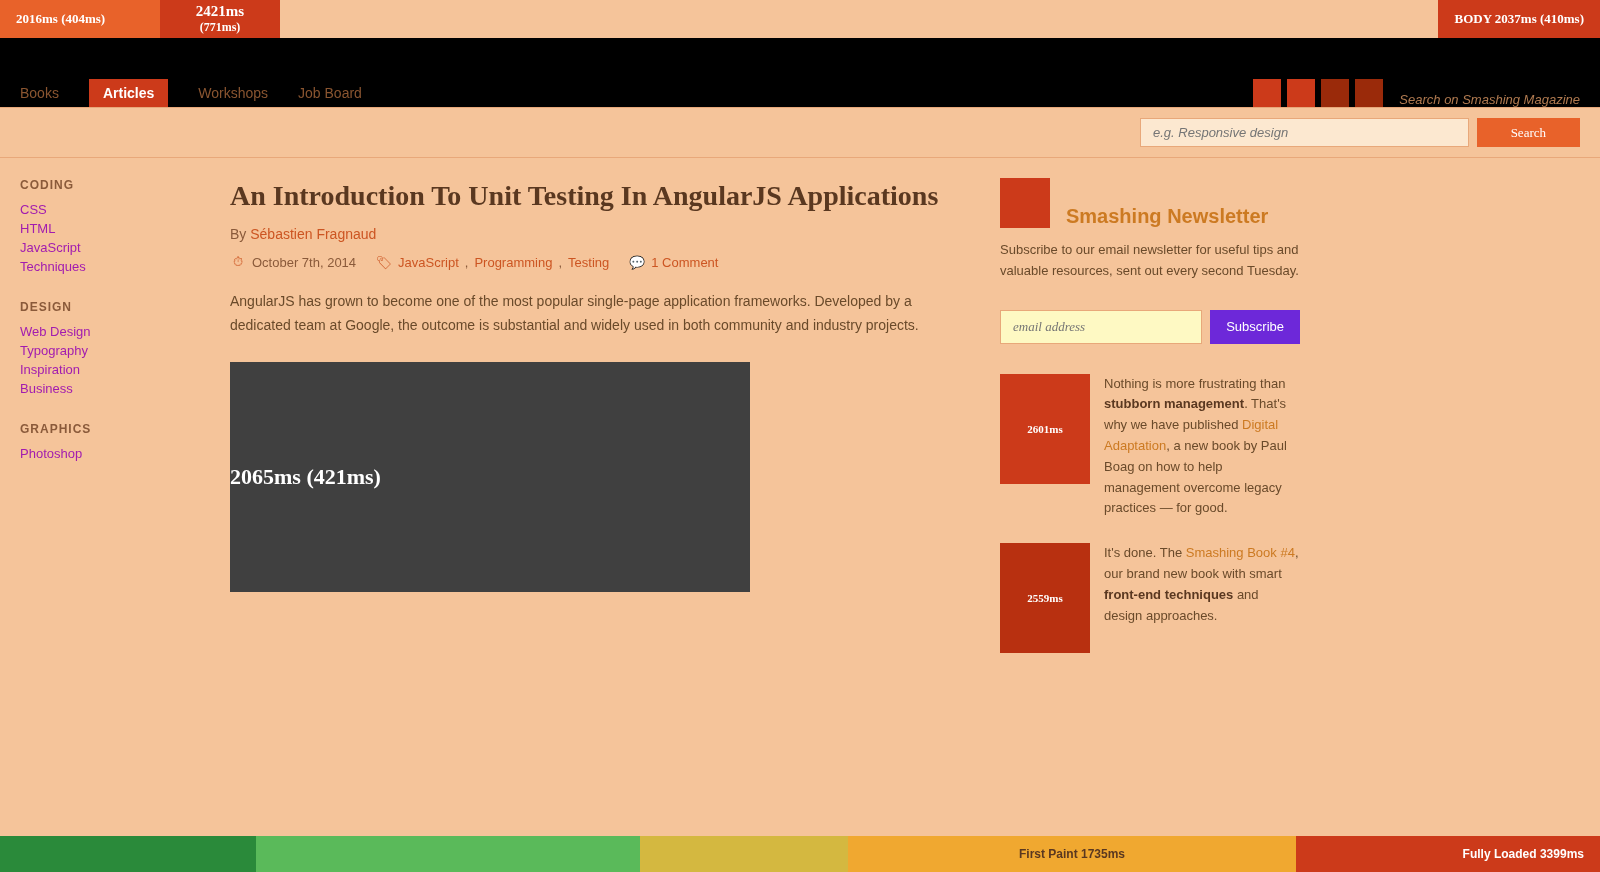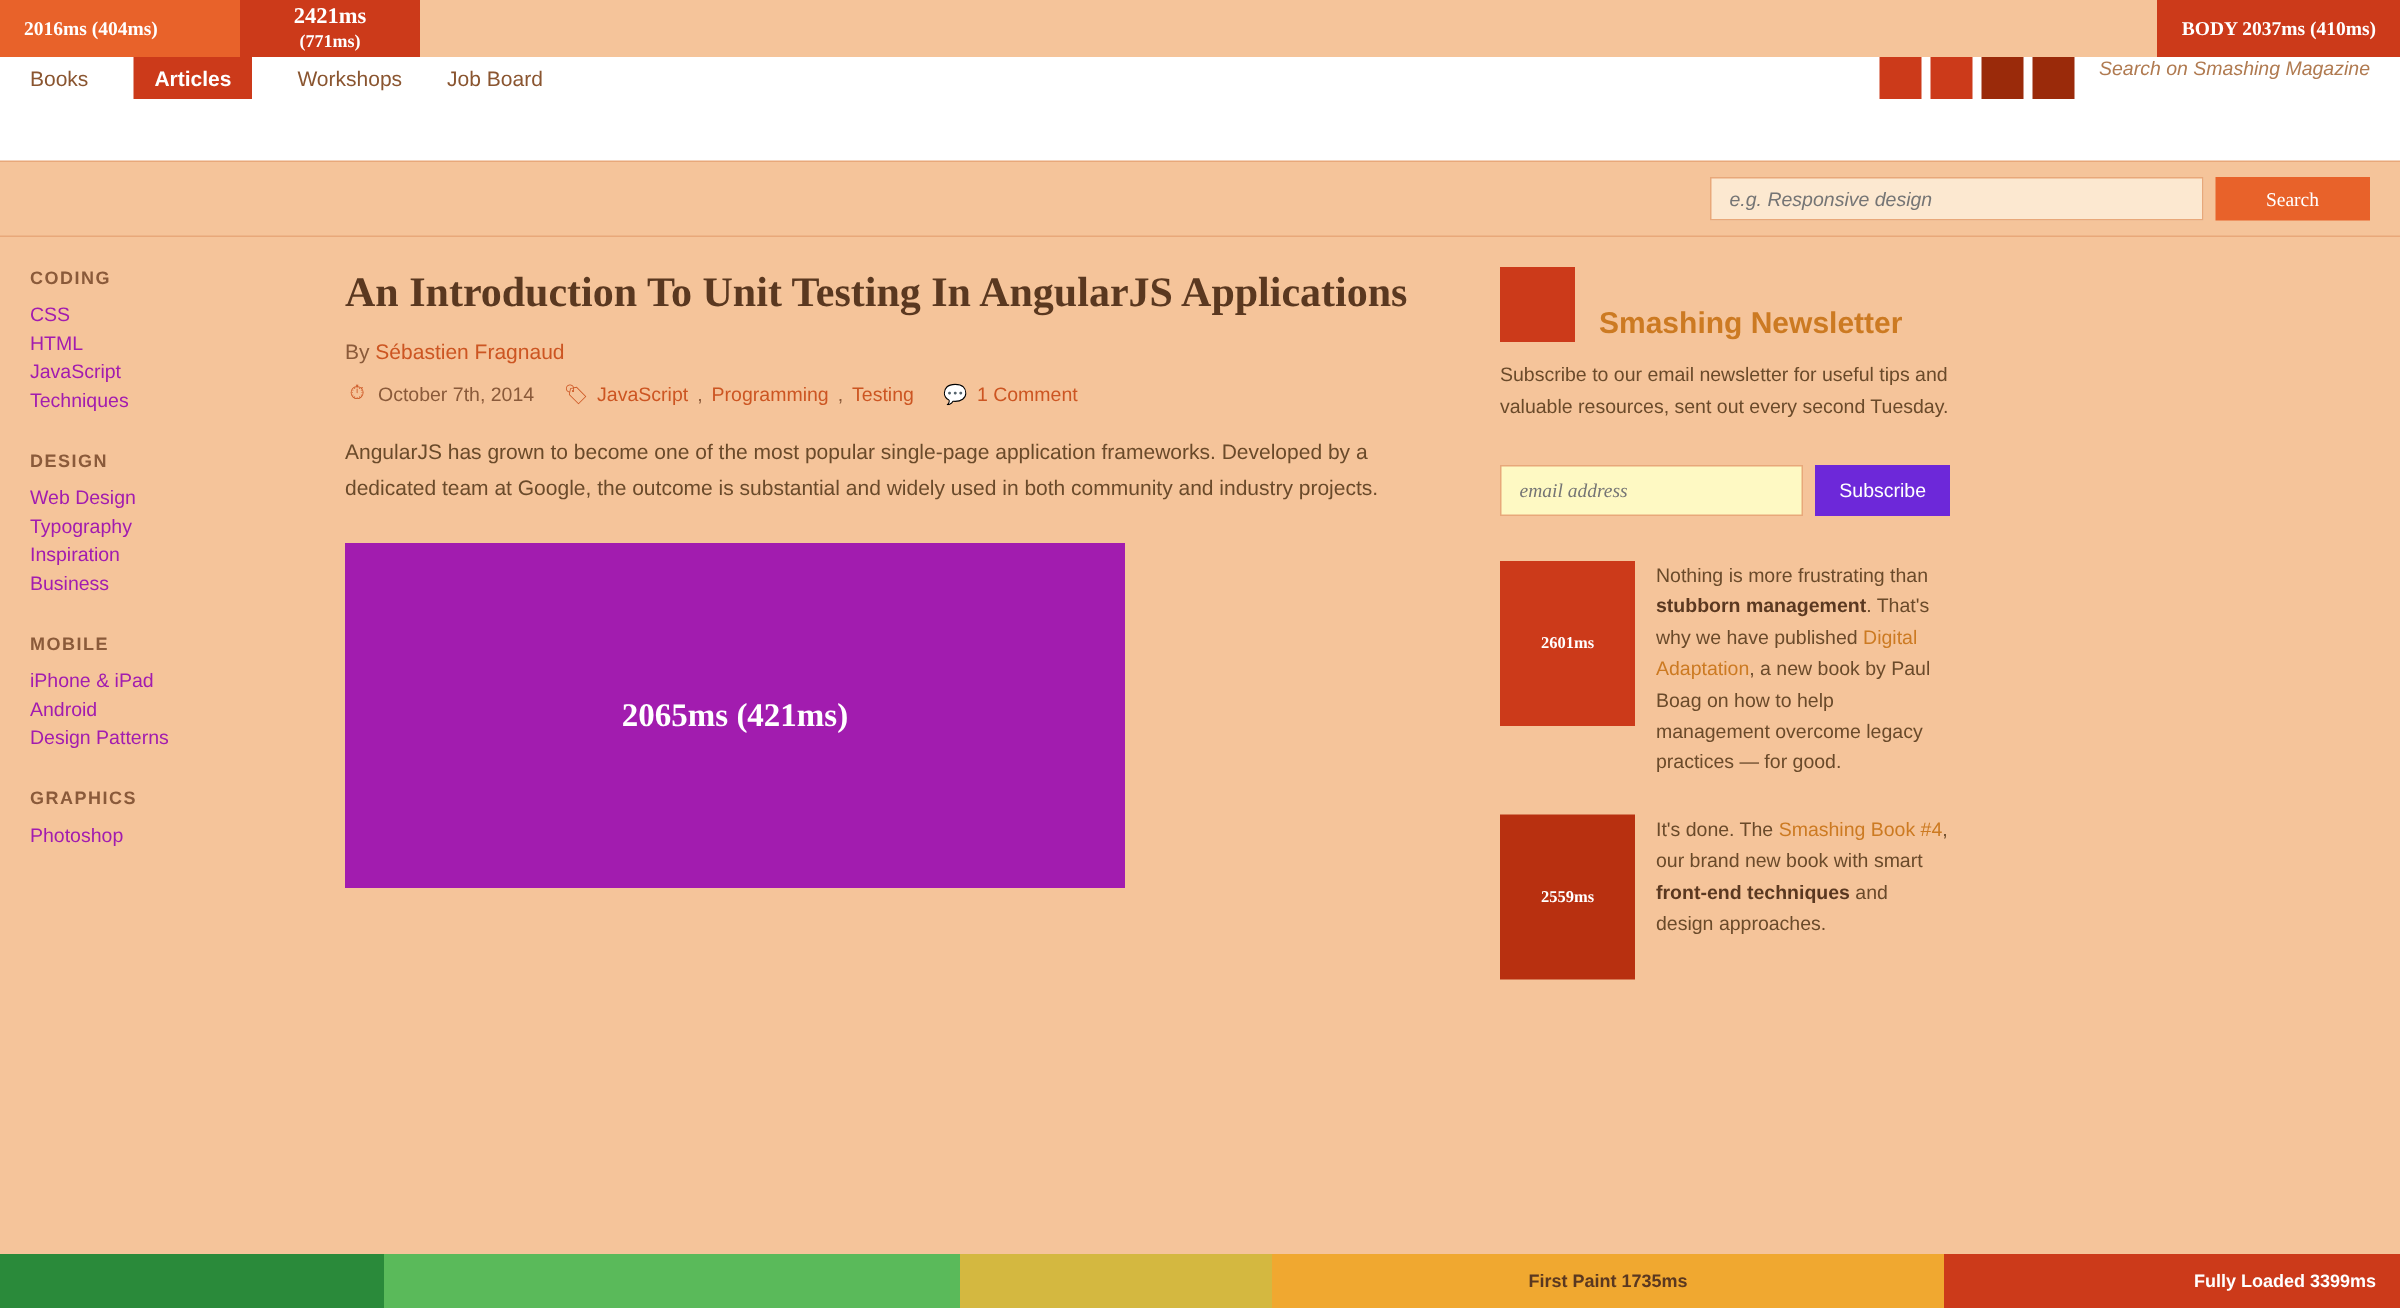--- a/index.html
+++ b/index.html
@@ -53,26 +53,26 @@
       font-weight: bold;
       font-size: 13px;
       padding: 0 16px;
       height: 38px;
       display: flex;
       align-items: center;
     }
 
     
     .navbar {
-      background: #ffffff;
+      background: #000000;
       border-bottom: 1px solid #e8a87a;
       padding: 0 20px;
       height: 70px;
       display: flex;
-      align-items: flex-start;
+      align-items: flex-end;
       margin-top: 38px;
     }
     .nav-links {
       display: flex;
       gap: 30px;
       align-items: center;
       flex: 1;
     }
     .nav-link {
       color: #8a5530;
@@ -229,27 +229,27 @@
       font-family: Arial, sans-serif;
       font-size: 14px;
       color: #6a4a2a;
       line-height: 1.7;
       margin-bottom: 24px;
     }
 
     
     .article-image {
       position: relative;
-      background: #a21caf;
+      background: #404040;
       width: 100%;
       max-width: 520px;
       height: 230px;
       display: flex;
       align-items: center;
-      justify-content: center;
+      justify-content: flex-start;
     }
     .image-perf-label {
       color: white;
       font-size: 22px;
       font-weight: bold;
     }
 
     
     .right-sidebar {
       width: 340px;
@@ -444,26 +444,20 @@
       <a href="#" class="sidebar-item">HTML</a>
       <a href="#" class="sidebar-item">JavaScript</a>
       <a href="#" class="sidebar-item">Techniques</a>
     </div>
     <div class="sidebar-section">
       <div class="sidebar-heading">DESIGN</div>
       <a href="#" class="sidebar-item">Web Design</a>
       <a href="#" class="sidebar-item">Typography</a>
       <a href="#" class="sidebar-item">Inspiration</a>
       <a href="#" class="sidebar-item">Business</a>
-    </div>
-    <div class="sidebar-section">
-      <div class="sidebar-heading">MOBILE</div>
-      <a href="#" class="sidebar-item">iPhone &amp; iPad</a>
-      <a href="#" class="sidebar-item">Android</a>
-      <a href="#" class="sidebar-item">Design Patterns</a>
     </div>
     <div class="sidebar-section">
       <div class="sidebar-heading">GRAPHICS</div>
       <a href="#" class="sidebar-item">Photoshop</a>
     </div>
   </aside>
 
   <main class="content-area">
     <h1 class="article-title">An Introduction To Unit Testing In AngularJS Applications</h1>
     <p class="article-author">

